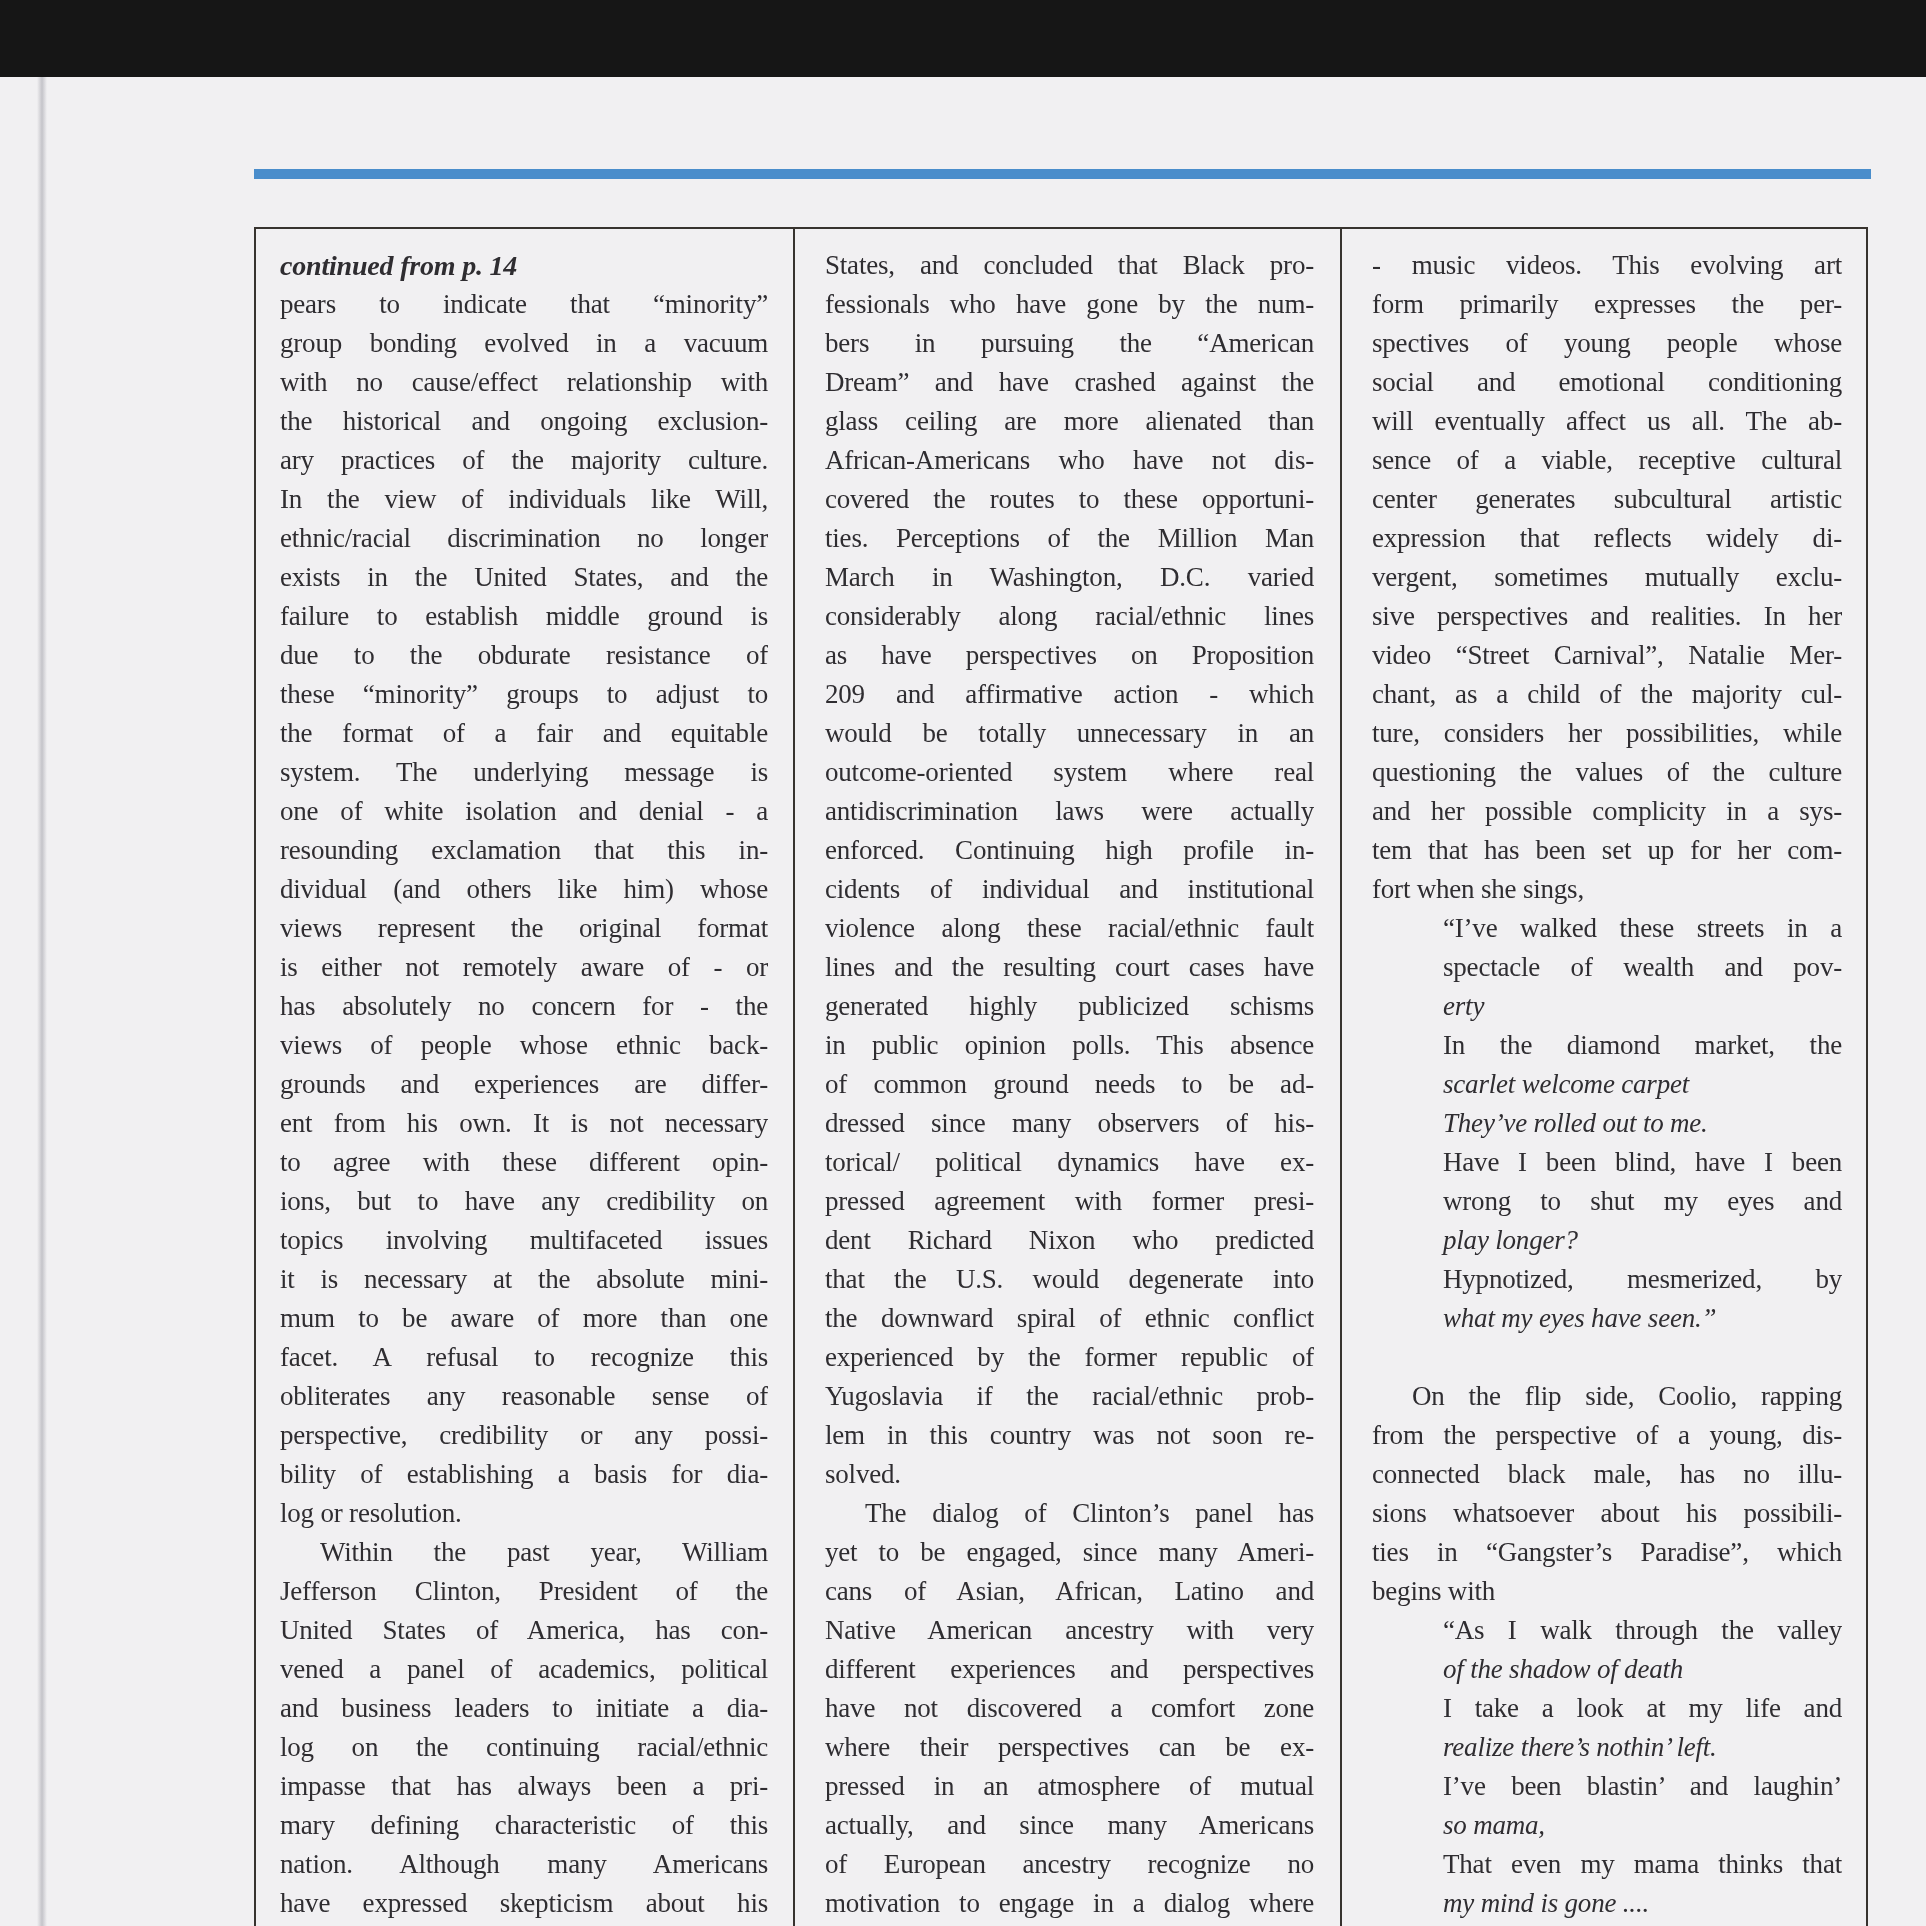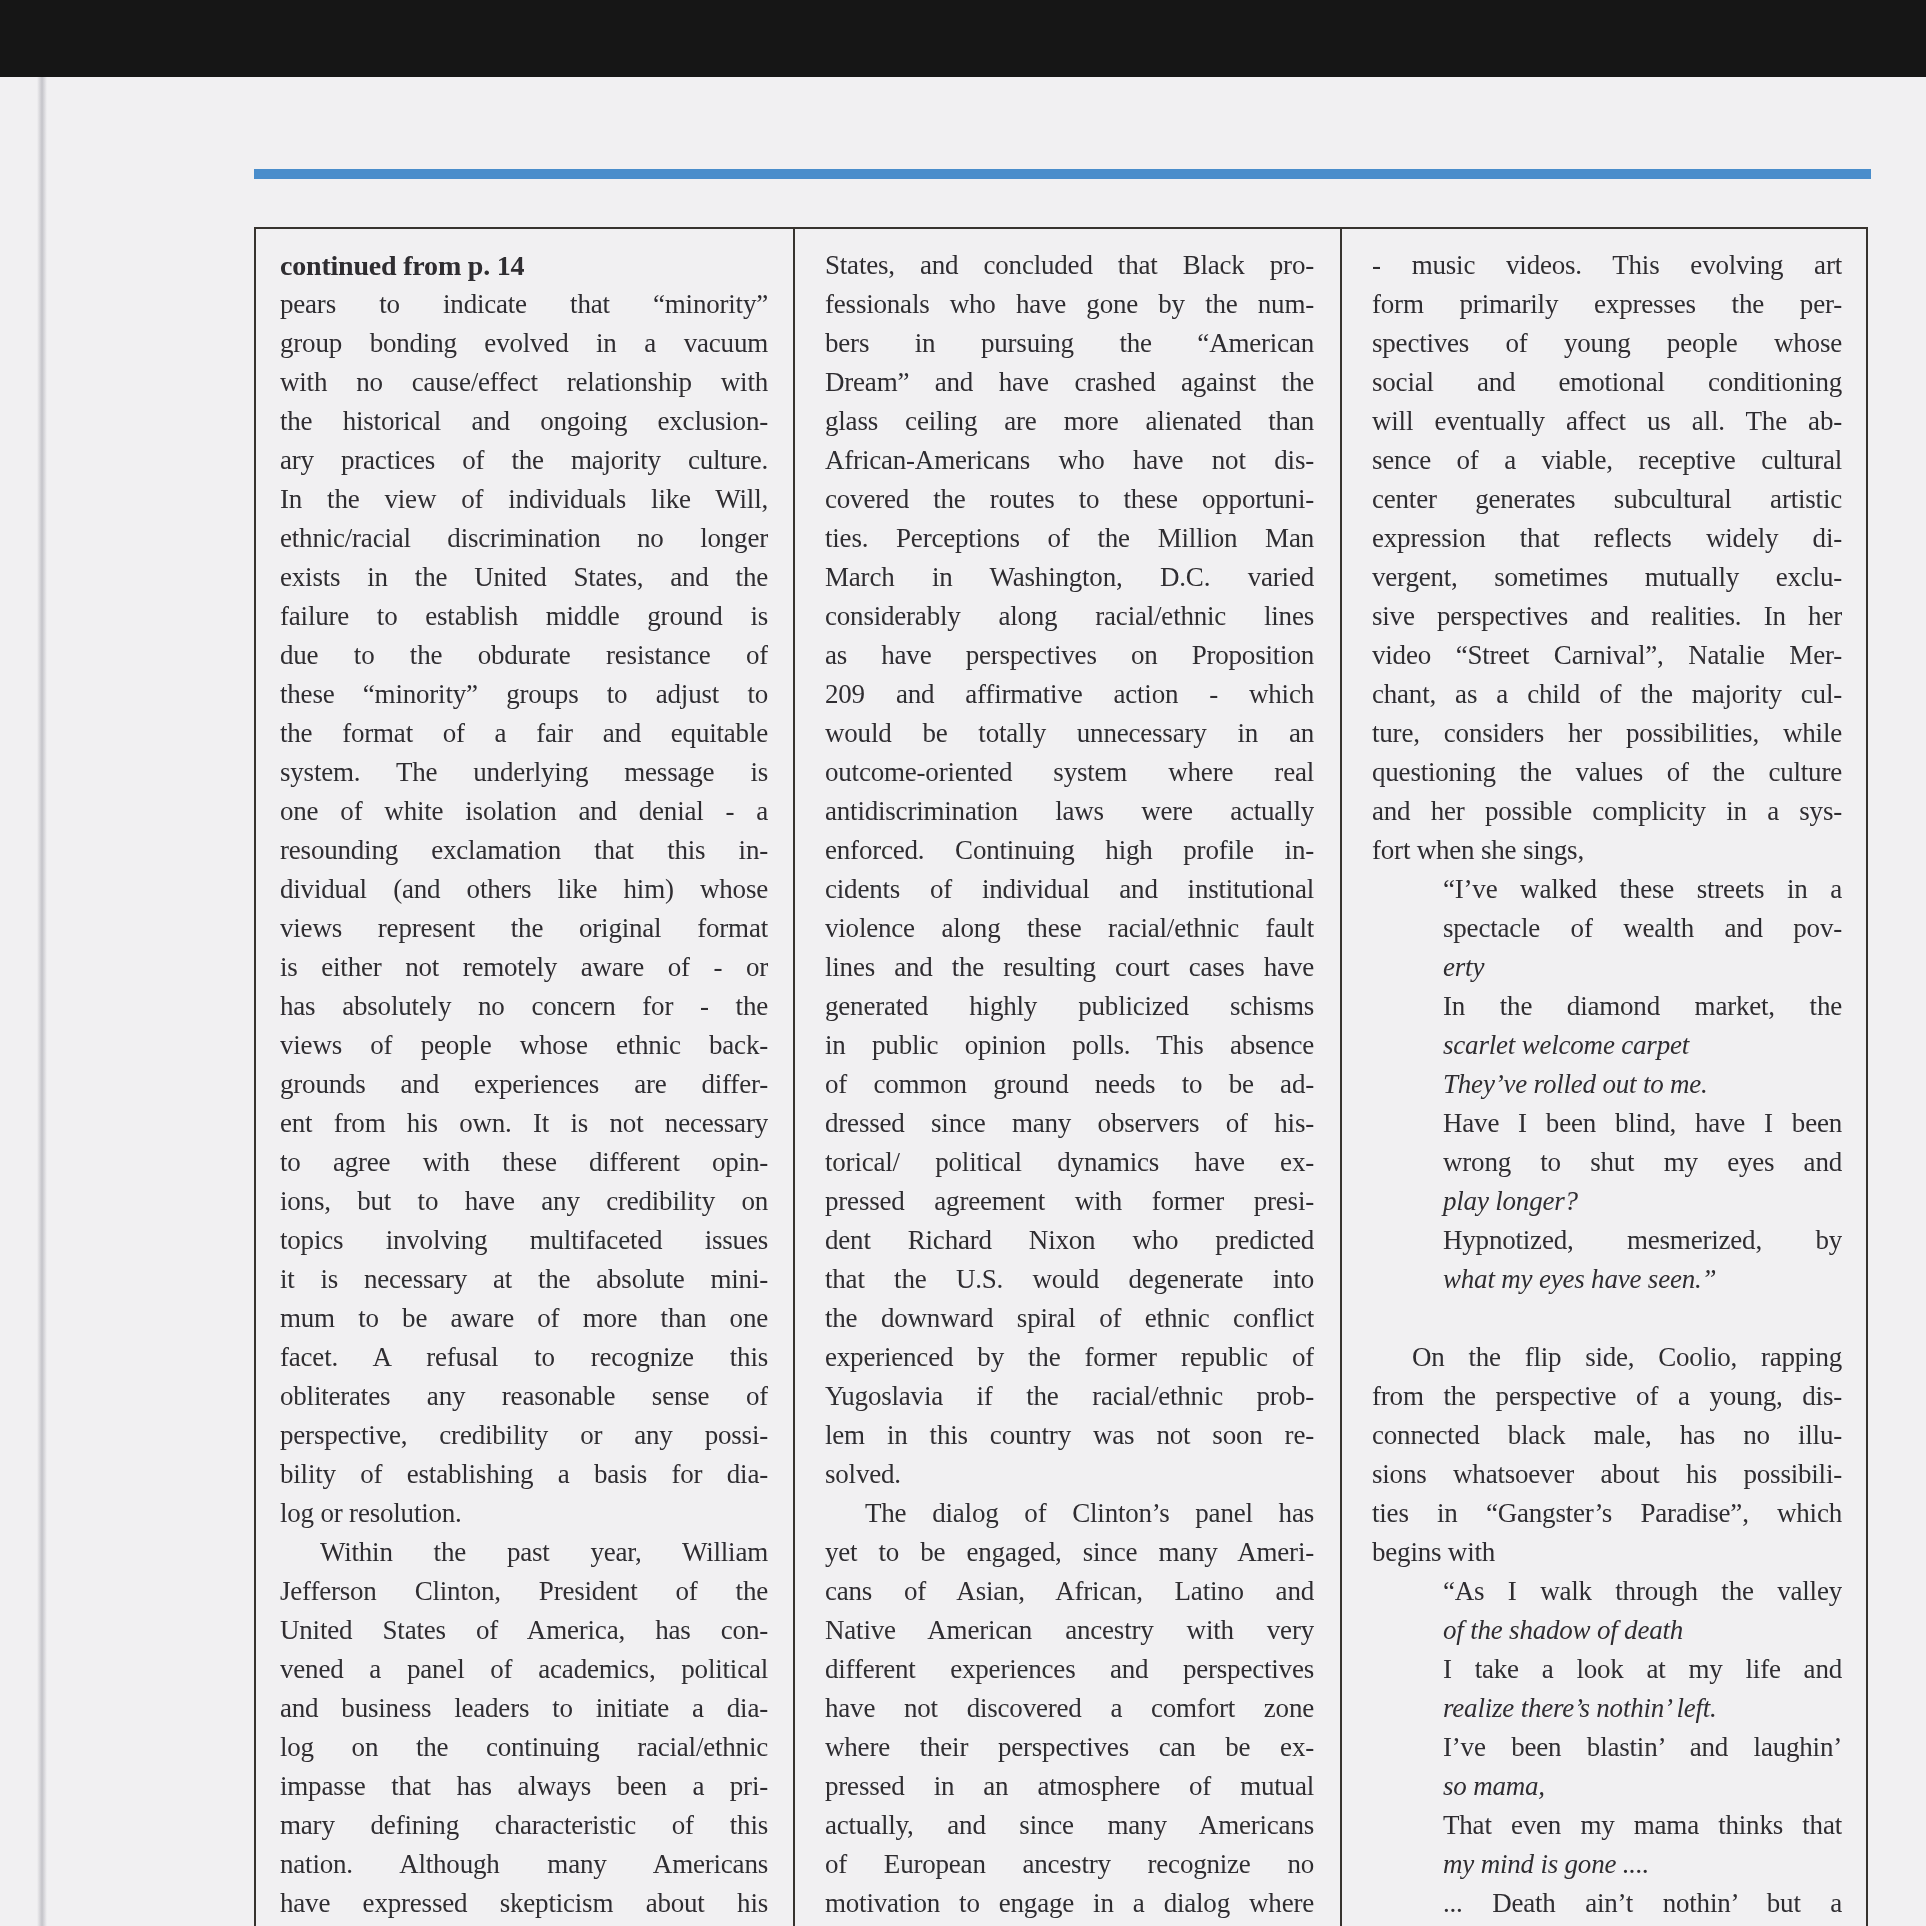--- a/index.html
+++ b/index.html
@@ -39,21 +39,21 @@
     background: #37332f;
   }
   .line {
     height: 39px; line-height: 39px;
     font-size: 27px; color: #2f2d31;
     text-align: justify; text-align-last: justify;
     overflow: hidden;
     letter-spacing: -0.2px;
   }
   .line.e  { text-align-last: left; }
-  .line.h  { font-weight: bold; font-size: 28px; text-align-last: left; }
+  .line.h  { font-style: italic; font-weight: bold; font-size: 28px; text-align-last: left; }
   .line.i  { text-indent: 40px; }
   .line.q  { padding-left: 71px; }
   .line.qe { padding-left: 71px; font-style: italic; text-align-last: left; }
   .line.b  { text-align-last: left; }
 </style>
 </head>
 <body>
 
 <div class="paper"></div>
 <div class="crease"></div>
@@ -164,20 +164,21 @@
       <div class="line j">sence of a viable, receptive cultural</div>
       <div class="line j">center generates subcultural artistic</div>
       <div class="line j">expression that reflects widely di-</div>
       <div class="line j">vergent, sometimes mutually exclu-</div>
       <div class="line j">sive perspectives and realities. In her</div>
       <div class="line j">video “Street Carnival”, Natalie Mer-</div>
       <div class="line j">chant, as a child of the majority cul-</div>
       <div class="line j">ture, considers her possibilities, while</div>
       <div class="line j">questioning the values of the culture</div>
       <div class="line j">and her possible complicity in a sys-</div>
+      <div class="line j">tem that has been set up for her com-</div>
       <div class="line e">fort when she sings,</div>
       <div class="line q">“I’ve walked these streets in a</div>
       <div class="line q">spectacle of wealth and pov-</div>
       <div class="line qe">erty</div>
       <div class="line q">In the diamond market, the</div>
       <div class="line qe">scarlet welcome carpet</div>
       <div class="line qe">They’ve rolled out to me.</div>
       <div class="line q">Have I been blind, have I been</div>
       <div class="line q">wrong to shut my eyes and</div>
       <div class="line qe">play longer?</div>

